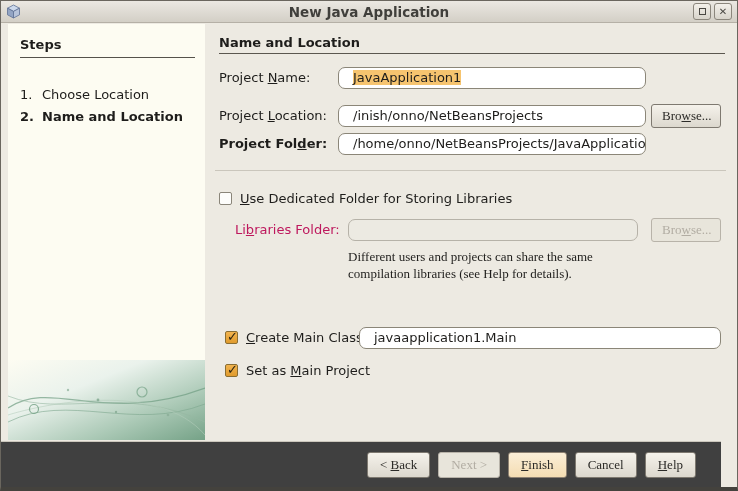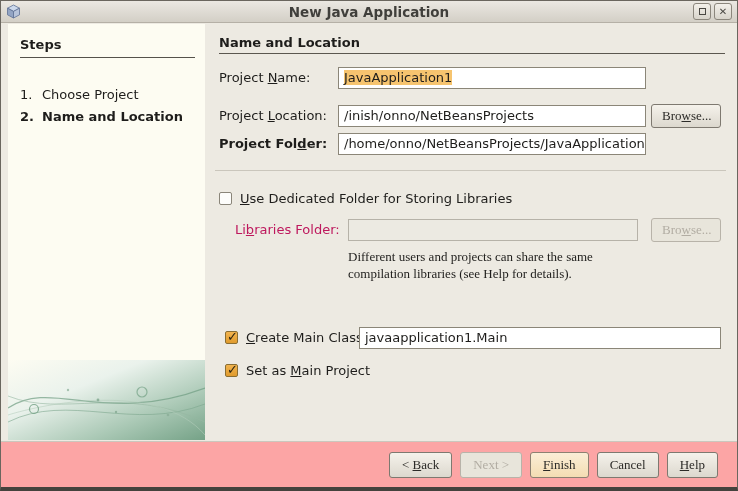--- a/index.html
+++ b/index.html
@@ -51,22 +51,22 @@
 
   .main-panel { position:absolute; left:204px; top:23px; right:1px; bottom:47px; }
   .main-title { position:absolute; left:14px; top:11px; font-weight:bold; font-size:13px; }
   .main-rule { position:absolute; left:14px; right:11px; top:29px; height:1px; background:#5b574f; }
 
   .form-label { position:absolute; line-height:22px; white-space:nowrap; }
   .form-label.disabled, .dis-text { color:#be185d; }
 
   .text-field {
     position:absolute; height:22px; background:#ffffff;
-    border:1px solid #8b8678; border-radius:0;
-    padding:1px 5px; line-height:18px; white-space:nowrap; overflow:hidden;
+    border:1px solid #8b8678; border-radius:7px;
+    padding:1px 14px; line-height:18px; white-space:nowrap; overflow:hidden;
     cursor:text;
   }
   .text-field.disabled { background:#eceae2; border-color:#b6b2a8; cursor:default; }
   .sel { background:#f6c46f; }
 
   .btn {
     border:1px solid #7e7970; border-radius:3px;
     background:linear-gradient(#f5f2eb,#dcd8ce);
     font-family:Liberation Serif, serif; font-size:13px; color:#2c2b28;
     height:24px; padding:0 10px; cursor:default;
@@ -85,24 +85,24 @@
     content:"✓"; position:absolute; left:1px; top:-3px;
     font-size:13px; font-weight:bold; color:#2e2410;
   }
 
   .separator { position:absolute; height:1px; background:#cac6bc; }
 
   .hint { position:absolute; line-height:17px;font-family:Liberation Serif, serif; }
 
   
   .footer {
-    position:absolute; left:0; right:0; bottom:0; height:46px;
-    background:#fca5a5; border-top:1px solid #cbc7bd;
+    position:absolute; left:0; right:16px; bottom:0; height:46px;
+    background:#404040; border-top:1px solid #cbc7bd;
     display:flex; align-items:center; justify-content:flex-end;
-    gap:8px; padding-right:19px;
+    gap:8px; padding-right:25px;
   }
   .footer .btn { height:26px; padding:0 12px; }
 </style>
 </head>
 <body>
 
 <div class="window">
 
   <div class="titlebar">
     <span class="app-icon">
@@ -119,21 +119,21 @@
         </span>
       <span class="win-btn">✕</span>
     </span>
   </div>
 
   <div class="steps-panel">
     <div class="steps-inner">
       <div class="steps-title">Steps</div>
       <div class="step-item">
         <span class="step-num">1.</span>
-        <span>Choose Project</span>
+        <span>Choose Location</span>
       </div>
       <div class="step-item active">
         <span class="step-num">2.</span>
         <span>Name and Location</span>
       </div>
     </div>
     <svg class="steps-decoration" viewBox="0 0 197 80" preserveAspectRatio="none">
       <defs>
         <linearGradient id="gr" x1="0" y1="0" x2="1" y2="1">
           <stop offset="0" stop-color="#fdfcf2"></stop>

